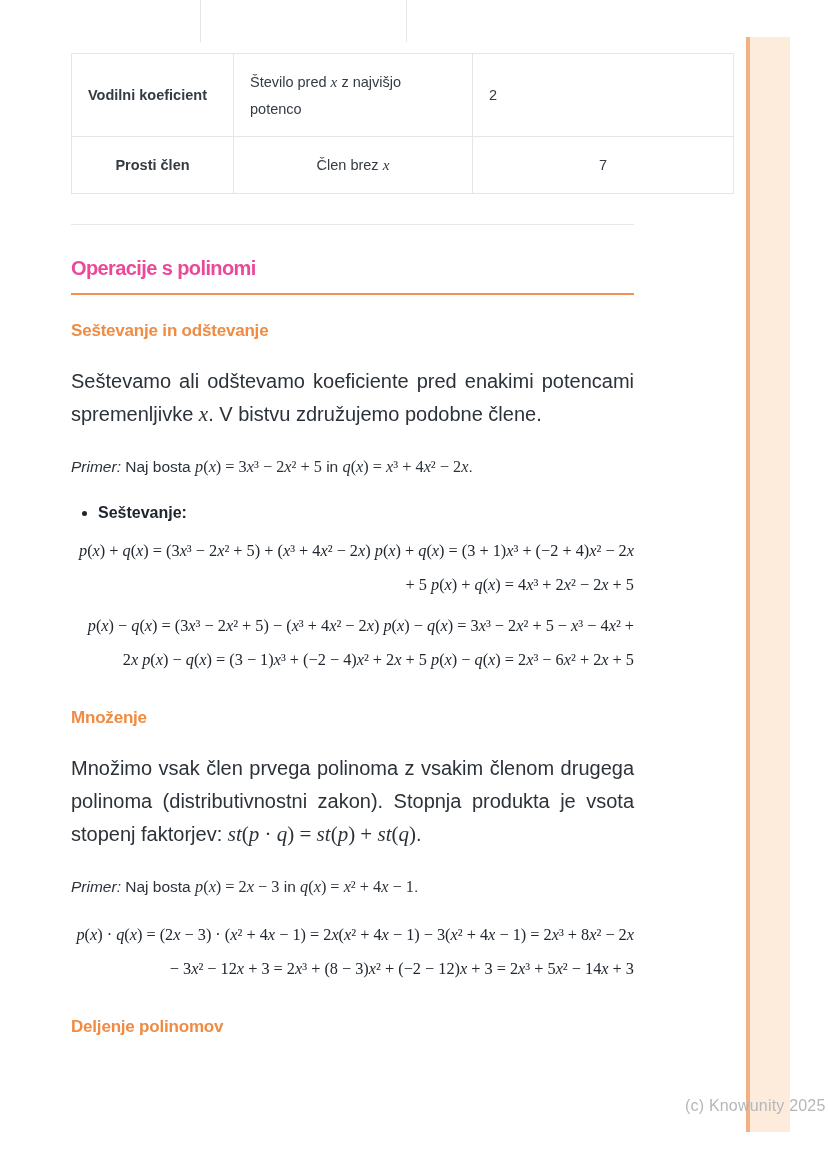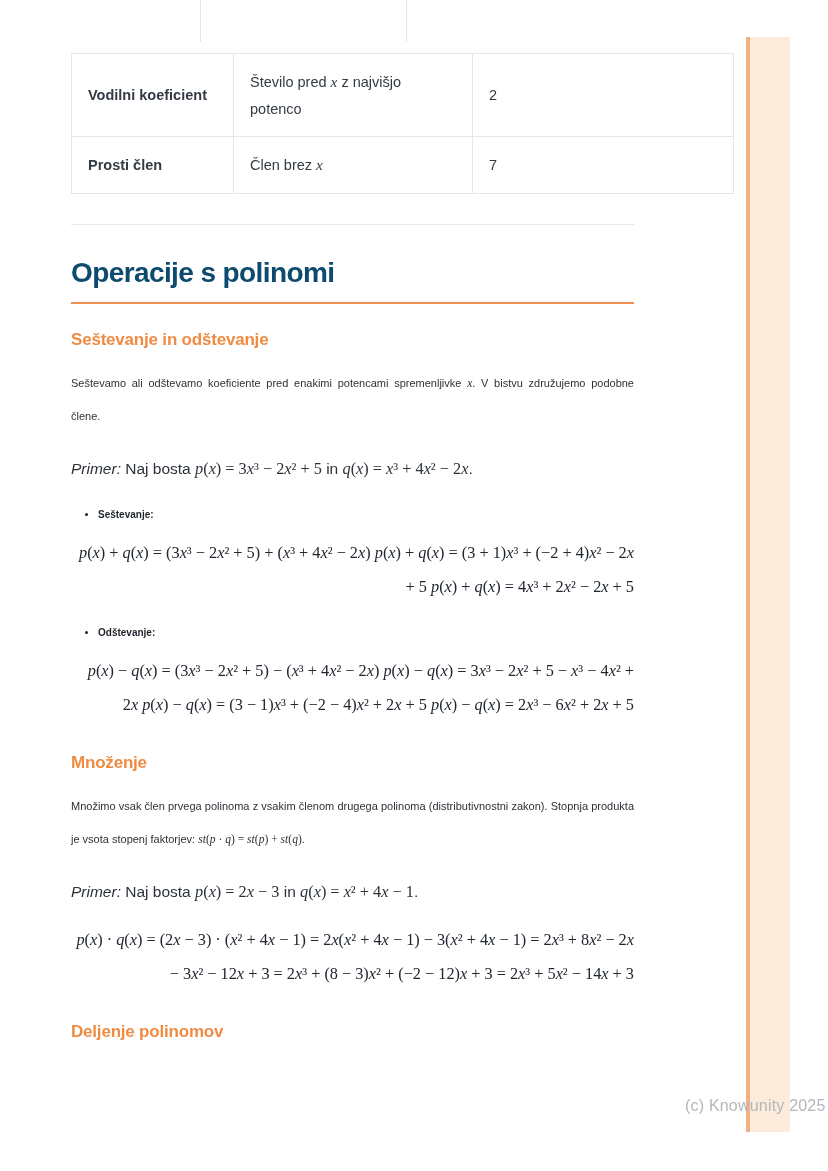--- a/index.html
+++ b/index.html
@@ -15,42 +15,42 @@
   .cut-line.c2 { left:406px; }
 
   table.def { width:563px; border-collapse:collapse; margin:42px 0 0 0; table-layout:fixed; }
   table.def td {
     border:1px solid #e4e7ea; font-size:14.5px; line-height:27px;
     color:#343b43; padding:12px 16px; vertical-align:middle; word-wrap:break-word;
   }
   td.term { width:129px; font-weight:bold; color:#1e242b; padding-left:19px; }
   td.desc { width:206px; }
   td.value { width:228px; }
-  tr.r1 { height:83px; } tr.r2 { height:57px; } tr.r3 { height:74px; }
+  tr.r1 { height:83px; } tr.r2 { height:57px;text-align:center; } tr.r3 { height:74px; }
 
   hr.divider { border:none; border-top:1px solid #e6e8ea; margin:30px 0 0 0; }
 
   h1.title {
-    margin:32px 0 0 0; font-size:28px; font-weight:bold; letter-spacing:-0.6px;
-    color:#0c4a6e; padding:0 0 13px 0; border-bottom:2px solid #ee9153;
+    margin:32px 0 0 0; font-size:20px; font-weight:bold; letter-spacing:-0.6px;
+    color:#ec4899; padding:0 0 13px 0; border-bottom:2px solid #ee9153;
   }
   h2.section {
     font-size:17px; font-weight:bold; letter-spacing:-0.2px;
     color:#ef8b43; margin:26px 0 0 0;
   }
   h2.section.spaced { margin-top:31px; }
 
   p.body {
-    font-size:11px; line-height:33px; color:#2c3239;
-    text-align:justify; margin:17px 0 0 0;
+    font-size:20px; line-height:33px; color:#2c3239;
+    text-align:justify; margin:24px 0 0 0;
   }
   p.example { font-size:15.5px; line-height:33px; color:#2c3239; margin:19px 0 0 0; }
 
   ul.bullets { margin:12px 0 5px 0; padding-left:27px; }
-  ul.bullets li { font-size:10px; line-height:33px; font-weight:bold; color:#1e242b; }
+  ul.bullets li { font-size:16px; line-height:33px; font-weight:bold; color:#1e242b; }
 
   .formula { font-size:15.5px; line-height:33px; color:#212730; margin:1px 0 7px 0; text-align:right; }
 
   
   .m { font-family:"Liberation Serif","DejaVu Serif",serif; font-size:105%; }
   .m .mv { font-style:italic; }
   .it { font-style:italic; }
 
   .accent-bar {
     position:absolute; left:746px; top:37px; width:40px; height:1095px;
@@ -90,23 +90,20 @@
 
   <h2 class="section">Seštevanje in odštevanje</h2>
   <p class="body"><span>Seštevamo ali odštevamo koeficiente pred enakimi potencami spremenljivke </span><span class="m"><span class="mv">x</span></span><span>. V bistvu združujemo podobne člene.</span></p>
   <p class="example"><span class="it">Primer:</span><span> Naj bosta </span><span class="m"><span class="mv">p</span><span>(</span><span class="mv">x</span><span>) = 3</span><span class="mv">x</span><span>³ − 2</span><span class="mv">x</span><span>² + 5</span></span><span> in </span><span class="m"><span class="mv">q</span><span>(</span><span class="mv">x</span><span>) = </span><span class="mv">x</span><span>³ + 4</span><span class="mv">x</span><span>² − 2</span><span class="mv">x</span></span><span>.</span></p>
 
   <ul class="bullets">
     <li>Seštevanje:</li>
   </ul>
   <div class="formula"><span class="m"><span class="mv">p</span><span>(</span><span class="mv">x</span><span>) + </span><span class="mv">q</span><span>(</span><span class="mv">x</span><span>) = (3</span><span class="mv">x</span><span>³ − 2</span><span class="mv">x</span><span>² + 5) + (</span><span class="mv">x</span><span>³ + 4</span><span class="mv">x</span><span>² − 2</span><span class="mv">x</span><span>) </span><span class="mv">p</span><span>(</span><span class="mv">x</span><span>) + </span><span class="mv">q</span><span>(</span><span class="mv">x</span><span>) = (3 + 1)</span><span class="mv">x</span><span>³ + (−2 + 4)</span><span class="mv">x</span><span>² − 2</span><span class="mv">x</span><span> + 5 </span><span class="mv">p</span><span>(</span><span class="mv">x</span><span>) + </span><span class="mv">q</span><span>(</span><span class="mv">x</span><span>) = 4</span><span class="mv">x</span><span>³ + 2</span><span class="mv">x</span><span>² − 2</span><span class="mv">x</span><span> + 5</span></span></div>
 
-  <ul class="bullets">
-    <li>Odštevanje:</li>
-  </ul>
   <div class="formula"><span class="m"><span class="mv">p</span><span>(</span><span class="mv">x</span><span>) − </span><span class="mv">q</span><span>(</span><span class="mv">x</span><span>) = (3</span><span class="mv">x</span><span>³ − 2</span><span class="mv">x</span><span>² + 5) − (</span><span class="mv">x</span><span>³ + 4</span><span class="mv">x</span><span>² − 2</span><span class="mv">x</span><span>) </span><span class="mv">p</span><span>(</span><span class="mv">x</span><span>) − </span><span class="mv">q</span><span>(</span><span class="mv">x</span><span>) = 3</span><span class="mv">x</span><span>³ − 2</span><span class="mv">x</span><span>² + 5 − </span><span class="mv">x</span><span>³ − 4</span><span class="mv">x</span><span>² + 2</span><span class="mv">x</span><span> </span><span class="mv">p</span><span>(</span><span class="mv">x</span><span>) − </span><span class="mv">q</span><span>(</span><span class="mv">x</span><span>) = (3 − 1)</span><span class="mv">x</span><span>³ + (−2 − 4)</span><span class="mv">x</span><span>² + 2</span><span class="mv">x</span><span> + 5 </span><span class="mv">p</span><span>(</span><span class="mv">x</span><span>) − </span><span class="mv">q</span><span>(</span><span class="mv">x</span><span>) = 2</span><span class="mv">x</span><span>³ − 6</span><span class="mv">x</span><span>² + 2</span><span class="mv">x</span><span> + 5</span></span></div>
 
   <h2 class="section spaced">Množenje</h2>
   <p class="body"><span>Množimo vsak člen prvega polinoma z vsakim členom drugega polinoma (distributivnostni zakon). Stopnja produkta je vsota stopenj faktorjev: </span><span class="m"><span class="mv">st</span><span>(</span><span class="mv">p</span><span> · </span><span class="mv">q</span><span>) = </span><span class="mv">st</span><span>(</span><span class="mv">p</span><span>) + </span><span class="mv">st</span><span>(</span><span class="mv">q</span><span>)</span></span><span>.</span></p>
   <p class="example"><span class="it">Primer:</span><span> Naj bosta </span><span class="m"><span class="mv">p</span><span>(</span><span class="mv">x</span><span>) = 2</span><span class="mv">x</span><span> − 3</span></span><span> in </span><span class="m"><span class="mv">q</span><span>(</span><span class="mv">x</span><span>) = </span><span class="mv">x</span><span>² + 4</span><span class="mv">x</span><span> − 1</span></span><span>.</span></p>
   <div class="formula" style="margin-top:14px;"><span class="m"><span class="mv">p</span><span>(</span><span class="mv">x</span><span>) · </span><span class="mv">q</span><span>(</span><span class="mv">x</span><span>) = (2</span><span class="mv">x</span><span> − 3) · (</span><span class="mv">x</span><span>² + 4</span><span class="mv">x</span><span> − 1) = 2</span><span class="mv">x</span><span>(</span><span class="mv">x</span><span>² + 4</span><span class="mv">x</span><span> − 1) − 3(</span><span class="mv">x</span><span>² + 4</span><span class="mv">x</span><span> − 1) = 2</span><span class="mv">x</span><span>³ + 8</span><span class="mv">x</span><span>² − 2</span><span class="mv">x</span><span> − 3</span><span class="mv">x</span><span>² − 12</span><span class="mv">x</span><span> + 3 = 2</span><span class="mv">x</span><span>³ + (8 − 3)</span><span class="mv">x</span><span>² + (−2 − 12)</span><span class="mv">x</span><span> + 3 = 2</span><span class="mv">x</span><span>³ + 5</span><span class="mv">x</span><span>² − 14</span><span class="mv">x</span><span> + 3</span></span></div>
 
   <h2 class="section spaced">Deljenje polinomov</h2>
 
 </div>

